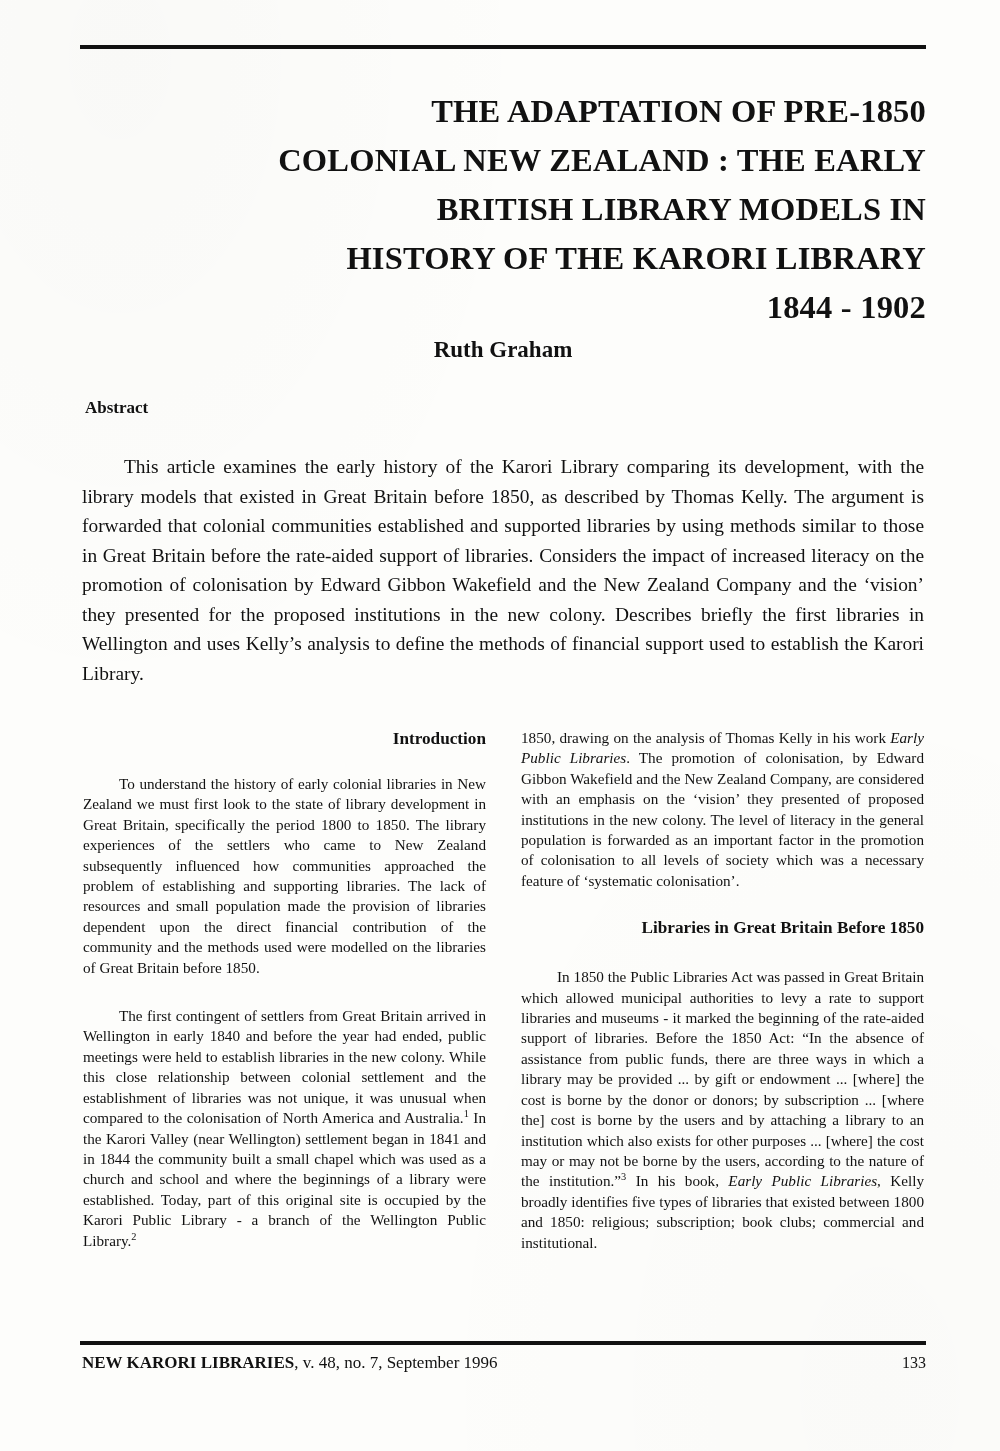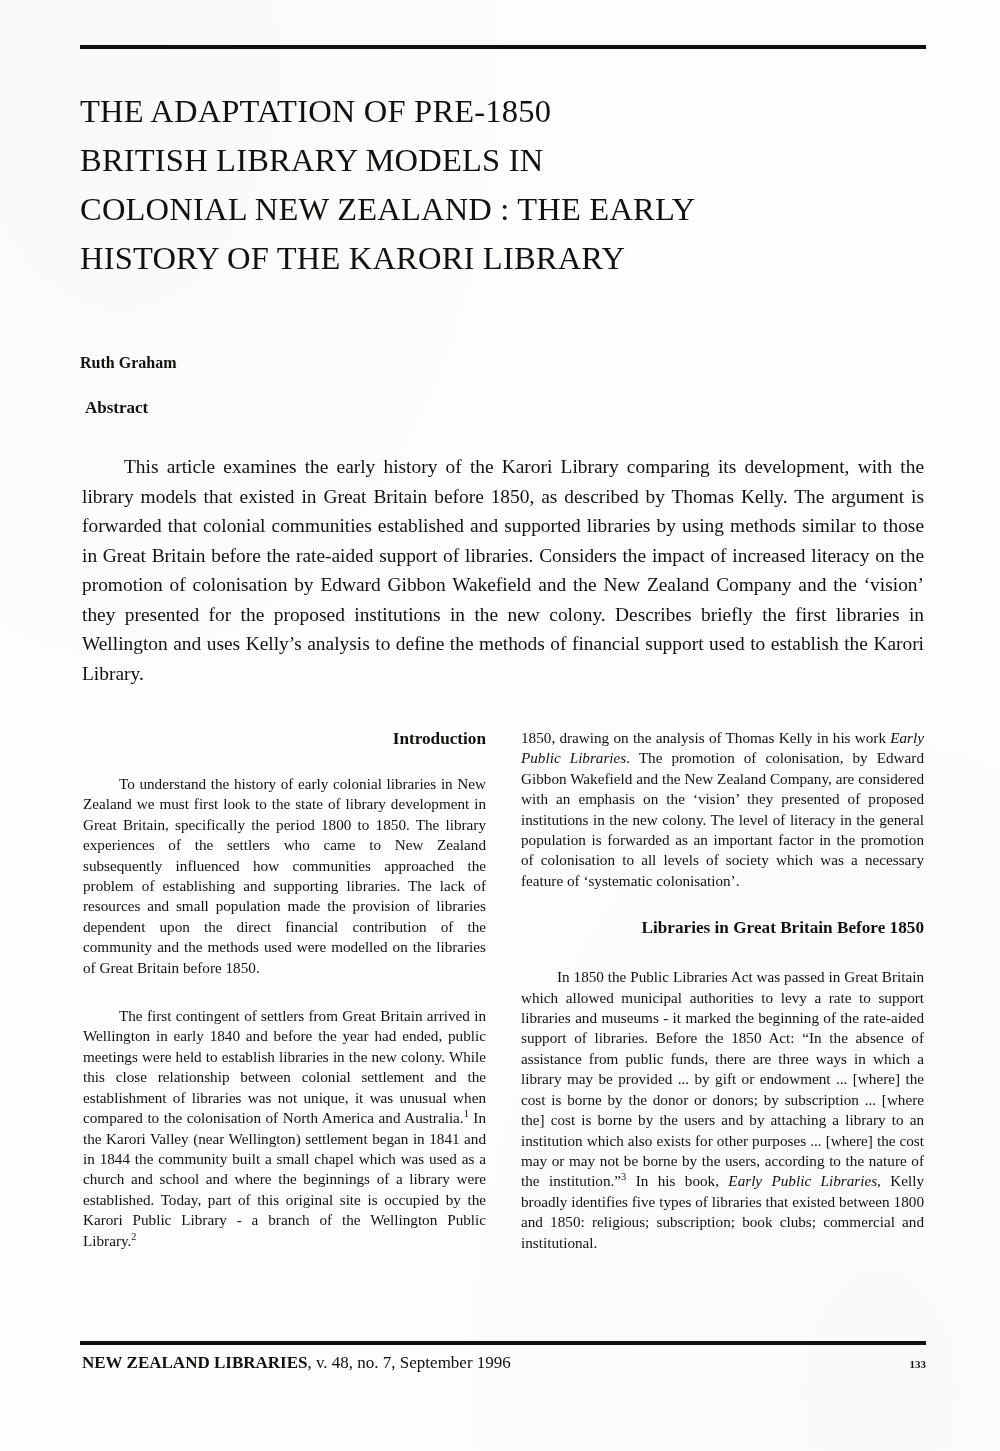--- a/index.html
+++ b/index.html
@@ -53,39 +53,38 @@
     width: 846px;
     height: 4px;
     background: #111111;
   }
 
   .title {
     position: absolute;
     left: 0;
     top: 65px;
     width: 846px;
-    text-align: left;
-    font-weight: normal;
+    text-align: right;
+    font-weight: bold;
     font-size: 32.5px;
     line-height: 49px;
     letter-spacing: 0.2px;
     font-family: "Liberation Serif", "DejaVu Serif", serif;
   }
   .title .tline { display: block; white-space: nowrap; }
 
   .author {
     position: absolute;
     left: 0;
     top: 335px;
     width: 846px;
-    text-align: left;
-    font-weight: bold;
-    font-size: 16px;
+    text-align: center;
+    font-weight: bold;
+    font-size: 23px;
     line-height: 30px;
-    margin-top: 13px;
   }
 
   .abstract-heading {
     position: absolute;
     left: 5px;
     top: 398px;
     font-weight: bold;
     font-size: 17px;
   }
 
@@ -141,35 +140,36 @@
     top: 1352px;
     width: 844px;
     font-size: 17px;
     line-height: 22px;
     display: flex;
     justify-content: space-between;
     align-items: baseline;
   }
   .footer-journal { font-weight: bold; }
   .footer-left { white-space: nowrap; }
-  .footer-page { font-size: 11px; font-weight: bold; }
+  .footer-page { font-size: 16px; }
 </style>
 </head>
 <body>
 
 <div class="page">
   <div class="content">
 
     <div class="rule-top"></div>
 
     <h1 class="title">
       <span class="tline">THE ADAPTATION OF PRE-1850</span>
+      <span class="tline">COLONIAL NEW ZEALAND : THE EARLY</span>
       <span class="tline">BRITISH LIBRARY MODELS IN</span>
-      <span class="tline">COLONIAL NEW ZEALAND : THE EARLY</span>
       <span class="tline">HISTORY OF THE KARORI LIBRARY</span>
+      <span class="tline">1844 - 1902</span>
     </h1>
 
     <div class="author">Ruth Graham</div>
 
     <div class="abstract-heading">Abstract</div>
 
     <div class="abstract-body">This article examines the early history of the Karori Library comparing its development, with the library models that existed in Great Britain before 1850, as described by Thomas Kelly.  The argument is forwarded that colonial communities established and supported libraries by using  methods similar to those in Great Britain before the rate-aided support of libraries.  Considers the impact of increased literacy on the promotion of colonisation by Edward Gibbon Wakefield and the New Zealand Company and the ‘vision’ they presented for the proposed institutions in the new colony.  Describes briefly the first libraries in Wellington and uses Kelly’s analysis to define the methods of financial support used to establish the Karori Library.</div>
 
     <div class="col col-left">
       <div class="sec-heading">Introduction</div>
@@ -184,18 +184,18 @@
       <p class="para noindent"><span>1850, drawing on the analysis of Thomas Kelly in his work </span><span class="it">Early Public Libraries</span><span>.  The promotion of colonisation, by Edward Gibbon Wakefield and the New Zealand Company, are considered with an emphasis on the ‘vision’ they presented of proposed institutions in the new colony.  The level of literacy in the general population is forwarded as an important factor in the promotion of colonisation to all levels of society which was a necessary feature of ‘systematic colonisation’.</span></p>
 
       <div class="sec-heading spaced-above">Libraries in Great Britain Before 1850</div>
 
       <p class="para"><span>In 1850 the Public Libraries Act was passed in Great Britain which allowed municipal authorities to levy a rate to support libraries and museums - it marked the beginning of the rate-aided support of libraries.  Before the 1850 Act: “In the absence of assistance from public funds, there are three ways in which a library may be provided ... by gift or endowment ... [where] the cost is borne by the donor or donors; by subscription ... [where the] cost is borne by the users and by attaching a library to an institution which also exists for other purposes ... [where] the cost may or may not be borne by the users, according to the nature of the institution.”</span><sup>3</sup><span> In his book, </span><span class="it">Early Public Libraries</span><span>, Kelly broadly identifies five types of libraries that existed between 1800 and 1850: religious; subscription; book clubs; commercial and institutional.</span></p>
     </div>
 
     <div class="rule-bottom"></div>
 
     <div class="footer">
-      <div class="footer-left"><span class="footer-journal">NEW ZEALAND LIBRARIES</span><span>, v. 48, no. 7, September 1996</span></div>
+      <div class="footer-left"><span class="footer-journal">NEW KARORI LIBRARIES</span><span>, v. 48, no. 7, September 1996</span></div>
       <div class="footer-page">133</div>
     </div>
 
   </div>
 </div>
 
 </body></html>

